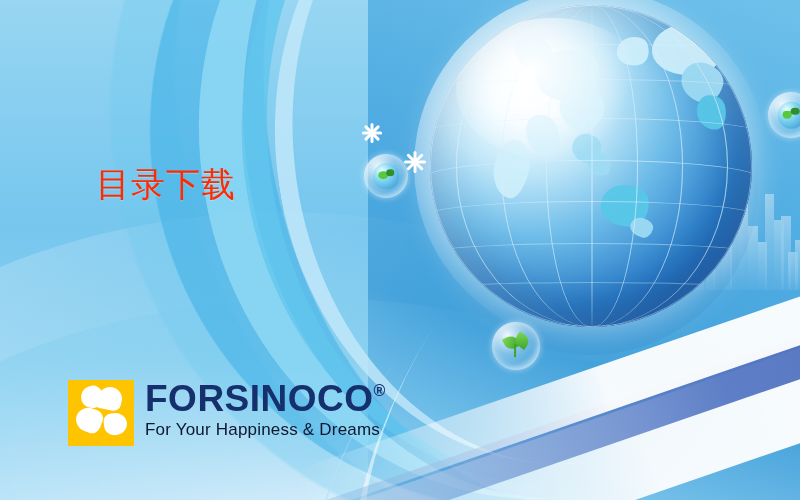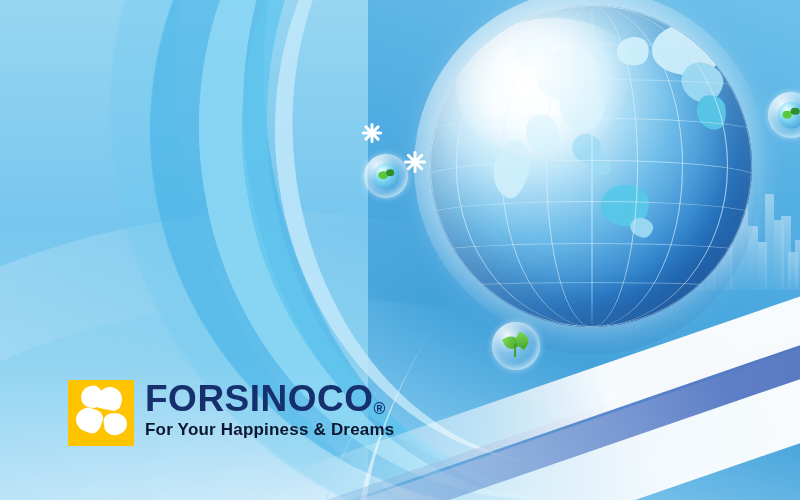--- a/index.html
+++ b/index.html
@@ -199,26 +199,26 @@
   .petal{position:absolute;background:#ffffff;}
   .p1{left:30px;top:7px;width:24px;height:23px;border-radius:60% 60% 40% 18%/65% 60% 40% 22%;transform:rotate(12deg);}
   .p2{left:36px;top:33px;width:23px;height:22px;border-radius:42% 62% 60% 55%/40% 58% 60% 52%;transform:rotate(-8deg);}
   .p3{left:8px;top:28px;width:26px;height:24px;border-radius:60% 42% 40% 62%/62% 40% 46% 60%;transform:rotate(20deg);}
   .p4{left:13px;top:6px;width:22px;height:22px;border-radius:58% 46% 44% 58%/58% 50% 44% 56%;transform:rotate(-18deg);}
 
   .logo-txt{margin-left:11px;line-height:1;}
   .logo-name{
     color:#16306e;
     font-size:37px;font-weight:bold;letter-spacing:.5px;
-    display:flex;align-items:flex-end;
+    display:flex;align-items:flex-start;
   }
   .logo-reg{font-size:16px;line-height:1;margin-top:3px;}
   .logo-tag{
     color:#0d1730;
-    font-size:17px;margin-top:4px;letter-spacing:.2px;white-space:nowrap;font-weight:bold;
+    font-size:17px;margin-top:4px;letter-spacing:.2px;white-space:nowrap;
   }
 </style>
 </head>
 <body>
 
 <div id="stage">
 
   <div class="bg-base"></div>
   <div class="bg-right-deep"></div>
   <div class="bg-left-fade"></div>
@@ -351,20 +351,21 @@
   <div class="bubble" style="left:768px;top:92px;width:46px;height:46px;">
     <div class="mini">
       <div class="mini-globe">
         <em style="left:18%;top:34%;width:36%;height:28%;"></em>
         <em style="left:50%;top:22%;width:32%;height:28%;background:#2f8f2a;"></em>
       </div>
     </div>
   </div>
 
   <div class="headline">
+    <span class="l2">目录下载</span>
   </div>
 
   <div class="logo">
     <div class="logo-mark">
       <i class="petal p1"></i>
         <i class="petal p2"></i>
         <i class="petal p3"></i>
         <i class="petal p4"></i>
     </div>
     <div class="logo-txt">

